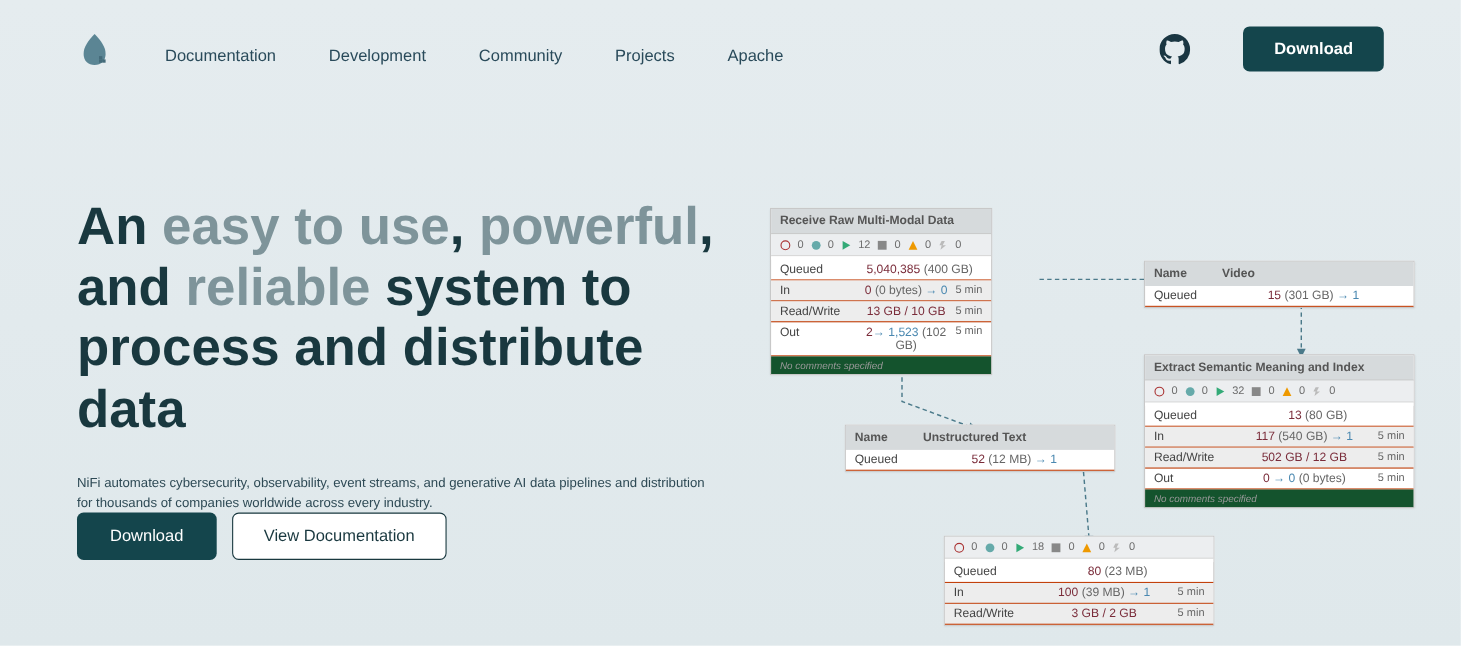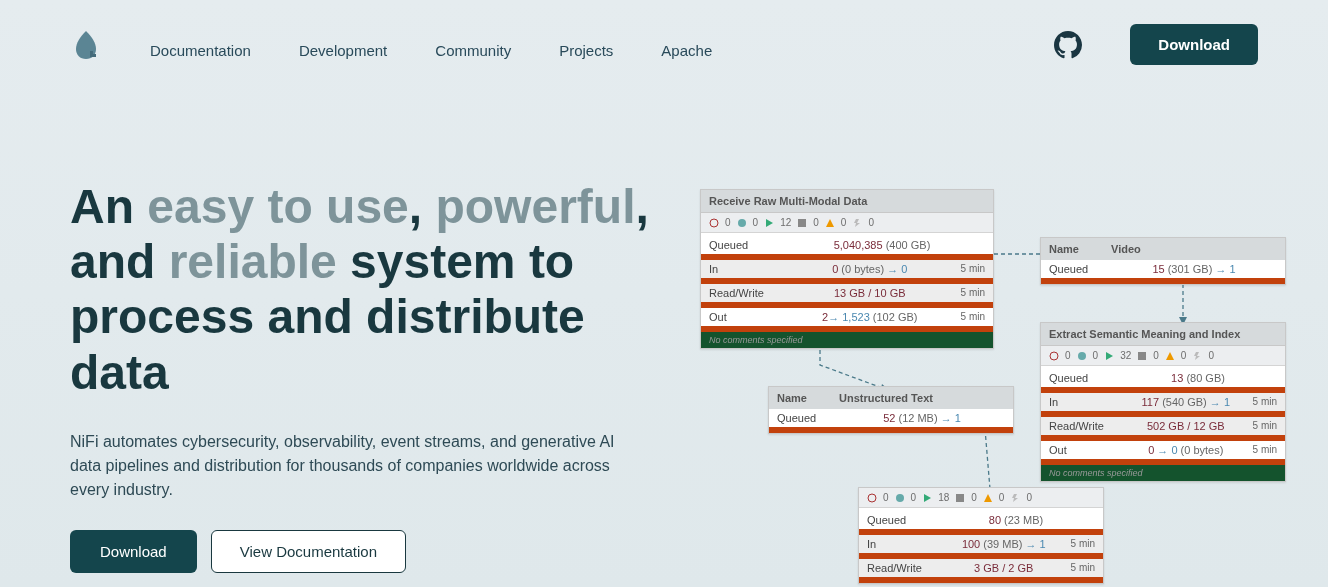--- a/index.html
+++ b/index.html
@@ -38,24 +38,23 @@
 .hero-left { flex: 0 0 580px; padding-top: 50px; }
 .hero-title {
   font-size: 48px;
   font-weight: 600;
   color: #19383f;
   line-height: 1.15;
   margin-bottom: 30px;
 }
 .hero-title .muted { color: #7e949a; }
 .hero-desc {
-  font-size: 16px;
+  font-size: 12px;
   color: #2e4a55;
   line-height: 1.5;
-  margin-bottom: 28px;
 }
 .hero-buttons { display: flex; gap: 14px; }
 .btn-primary {
   background: #14454c;
   color: #fff;
   border: none;
   border-radius: 6px;
   padding: 12px 30px;
   font-size: 15px;
   cursor: pointer;
@@ -89,21 +88,21 @@
 .stat-row {
   display: flex;
   align-items: center;
   gap: 6px;
   padding: 4px 8px;
   background: #eceef0;
   border-bottom: 1px solid #d4d4d4;
 }
 .stat-row .bullet { width: 10px; height: 10px; display:inline-block; }
 .stat-row .v { color:#6d6d6d; font-size:10px;}
-.row { display: flex; padding: 3px 8px; border-bottom: 6px solid #c2410c; }
+.row { display: flex; padding: 3px 8px; border-bottom: 1px solid #c2410c; }
 .row.alt { background: #ededed; }
 .row .lbl { width: 70px; color: #444; }
 .row .val { flex: 1; color: #7a2c3a; text-align: center; }
 .row .val .paren { color: #666; }
 .row .val .arrow { color: #4a88b0; }
 .row .time { color: #666; font-size: 10px; }
 .footnote { background: #14532d; padding: 3px 8px; font-size: 9px; color: #999; font-style: italic; }
 
 
 .small-card .row .lbl { width: 62px; }
@@ -154,21 +153,21 @@
       <path d="M 255 125 L 460 125"></path>
       <polygon points="458,121 466,125 458,129"></polygon>
       <path d="M 493 148 L 493 190"></path>
       <polygon points="489,188 493,196 497,188"></polygon>
       <path d="M 130 200 L 130 236 L 195 260"></path>
       <polygon points="192,255 200,262 190,264"></polygon>
       <path d="M 295 300 L 300 360"></path>
       <polygon points="296,358 300,366 304,358"></polygon>
     </svg>
 
-    <div class="card" style="left:10px;top:60px;width:294px;">
+    <div class="card" style="left:10px;top:60px;width:202px;">
       <div class="card-title">Receive Raw Multi-Modal Data</div>
       <div class="stat-row">
         <svg class="bullet" viewBox="0 0 10 10">
             <circle cx="5" cy="5" r="4" fill="none" stroke="#a33" stroke-width="1"></circle>
           </svg>
           <span class="v">0</span>
         <svg class="bullet" viewBox="0 0 10 10">
             <circle cx="5" cy="5" r="4" fill="#6aa"></circle>
           </svg>
           <span class="v">0</span>

